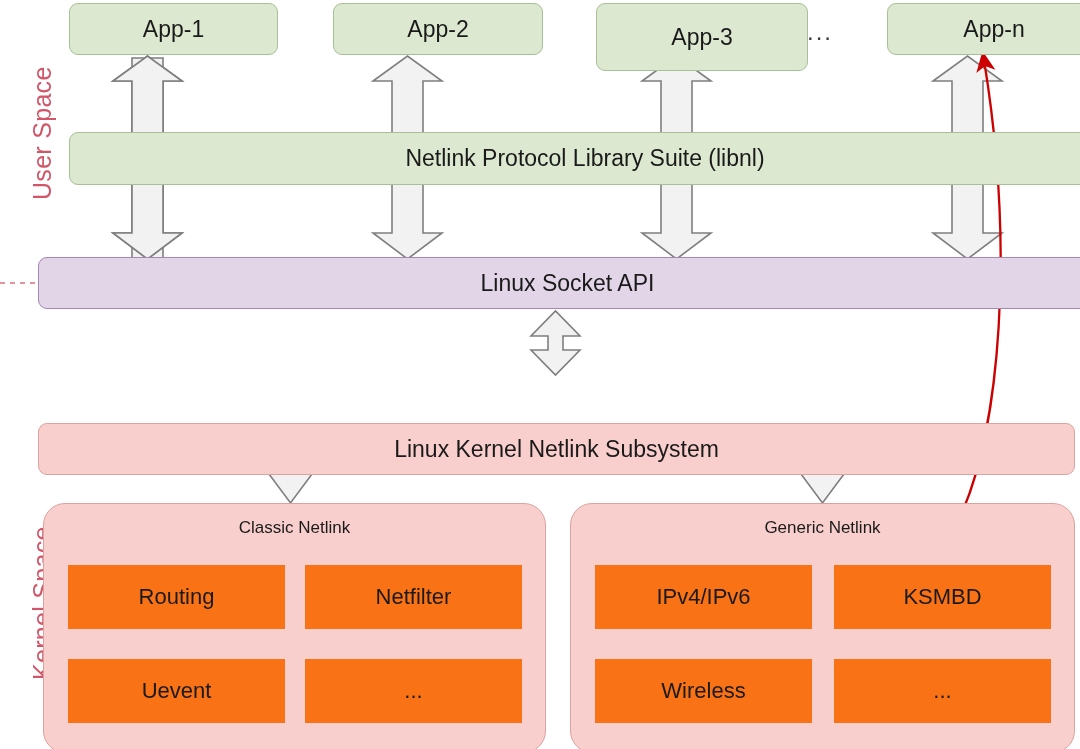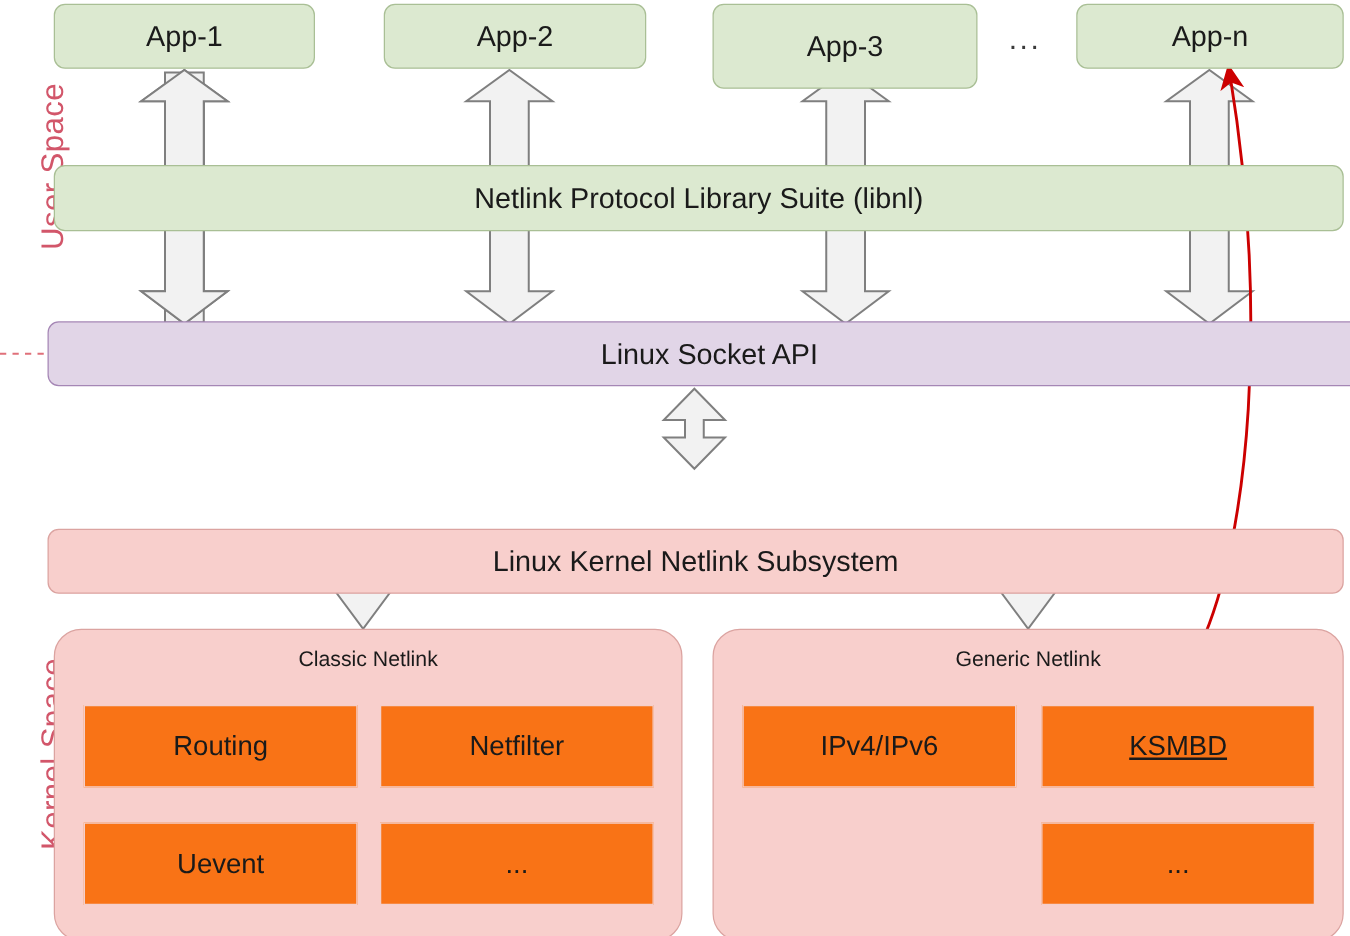--- a/index.html
+++ b/index.html
@@ -26,20 +26,21 @@
     justify-content: center;
     color: #1a1a1a;
     text-align: center;
     line-height: 1.15;
   }
   .green {
     background: #dce9d0;
     border: 1px solid #a9bf95;
     border-radius: 9px;
     font-size: 23px;
+    margin-left: 26px;
   }
   .purple {
     background: #e1d5e7;
     border: 1px solid #a586b5;
     border-radius: 9px;
     font-size: 23px;
   }
   .pink {
     background: #f8cfcc;
     border: 1px solid #dba3a0;
@@ -175,17 +176,18 @@
     <div class="panel-title">Classic Netlink</div>
     <div class="subbox" style="left:23px; top:60px; width:219px; height:66px;">Routing</div>
     <div class="subbox" style="left:260px; top:60px; width:219px; height:66px;">Netfilter</div>
     <div class="subbox" style="left:23px; top:154px; width:219px; height:66px;">Uevent</div>
     <div class="subbox" style="left:260px; top:154px; width:219px; height:66px;">...</div>
   </div>
 
   <div class="box panel" style="left:570px; top:503px; width:505px; height:250px;">
     <div class="panel-title">Generic Netlink</div>
     <div class="subbox" style="left:23px; top:60px; width:219px; height:66px;">IPv4/IPv6</div>
-    <div class="subbox" style="left:262px; top:60px; width:219px; height:66px;text-decoration:underline;">KSMBD</div>
+    <div class="subbox" style="left:262px; top:60px; width:219px; height:66px;">KSMBD</div>
+    <div class="subbox" style="left:23px; top:154px; width:219px; height:66px;">Wireless</div>
     <div class="subbox" style="left:262px; top:154px; width:219px; height:66px;">...</div>
   </div>
 
 </div>
 
 </body></html>

